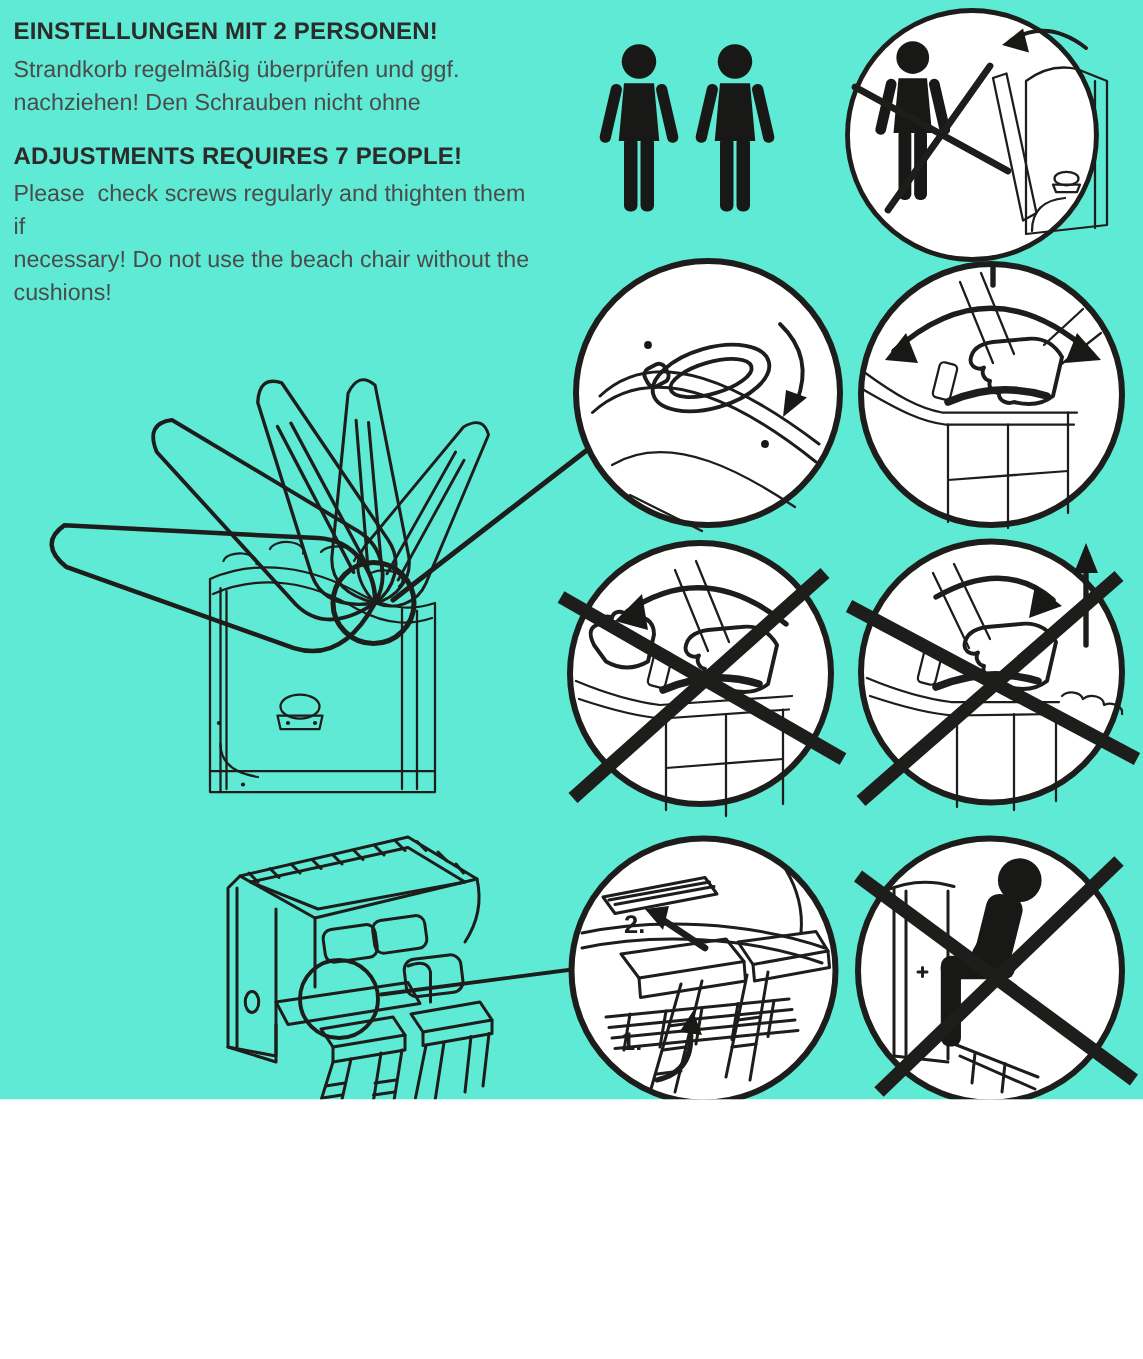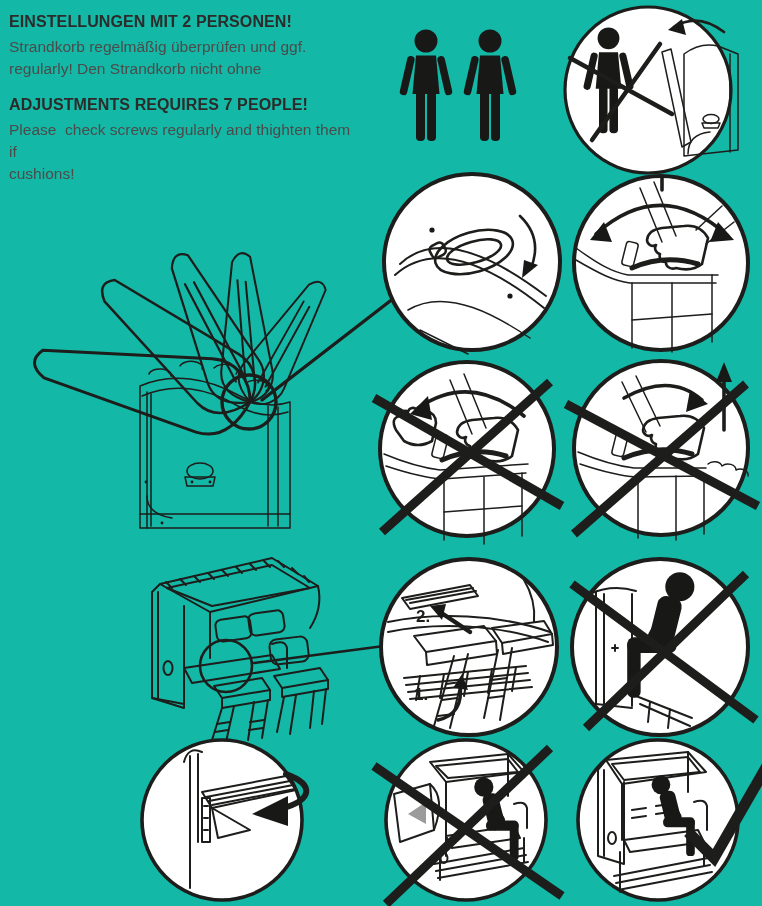--- a/index.html
+++ b/index.html
@@ -1,17 +1,17 @@
 <!DOCTYPE html>
 <html><head>
 <meta charset="utf-8">
 <style>
   html,body{margin:0;padding:0;background:#fff;}
   .page{
-    position:relative;width:762px;height:906px;background:#14b8a6;
+    position:relative;width:762px;height:733px;background:#5eead4;
     font-family:"Liberation Sans", sans-serif;color:#2d2d2c;overflow:hidden;
   }
   .textblock{position:absolute;left:9px;top:13px;width:345px;}
   .head{font-weight:bold;font-size:16px;letter-spacing:.1px;color:#2b2b2a;margin:0 0 5px 0;}
   .bodyline{font-size:15.5px;line-height:22px;color:#4b4b4a;white-space:pre-wrap;}
   .gap{height:16px;}
   .fig{position:absolute;}
   svg{display:block;overflow:visible;}
   
   .art path,.art line,.art circle,.art ellipse,.art rect,.art polyline{
@@ -48,24 +48,25 @@
         <rect x="10" y="60" width="44" height="14" rx="6" fill="#181817"></rect>
         <rect x="10" y="62" width="12" height="52" rx="5" fill="#181817"></rect>
         <rect x="44" y="30" width="10" height="38" rx="5" fill="#181817" transform="rotate(30 49 32)"></rect>
       </g>
     </defs>
   </svg>
 
   <div class="textblock">
     <div class="head">EINSTELLUNGEN MIT 2 PERSONEN!</div>
     <div class="bodyline">Strandkorb regelmäßig überprüfen und ggf.</div>
-    <div class="bodyline">regularly! Den Strandkorb nicht ohne</div>
+    <div class="bodyline">nachziehen! Den Schrauben nicht ohne</div>
     <div class="gap"></div>
     <div class="head">ADJUSTMENTS REQUIRES 7 PEOPLE!</div>
     <div class="bodyline">Please  check screws regularly and thighten them if</div>
+    <div class="bodyline">necessary! Do not use the beach chair without the</div>
     <div class="bodyline">cushions!</div>
   </div>
 
   <div class="fig" style="left:396px;top:28px">
     <svg class="art" width="126" height="120" viewBox="0 0 126 120">
       <use href="#person-standing"></use>
       <use href="#person-standing" x="64"></use>
     </svg>
   </div>
 

